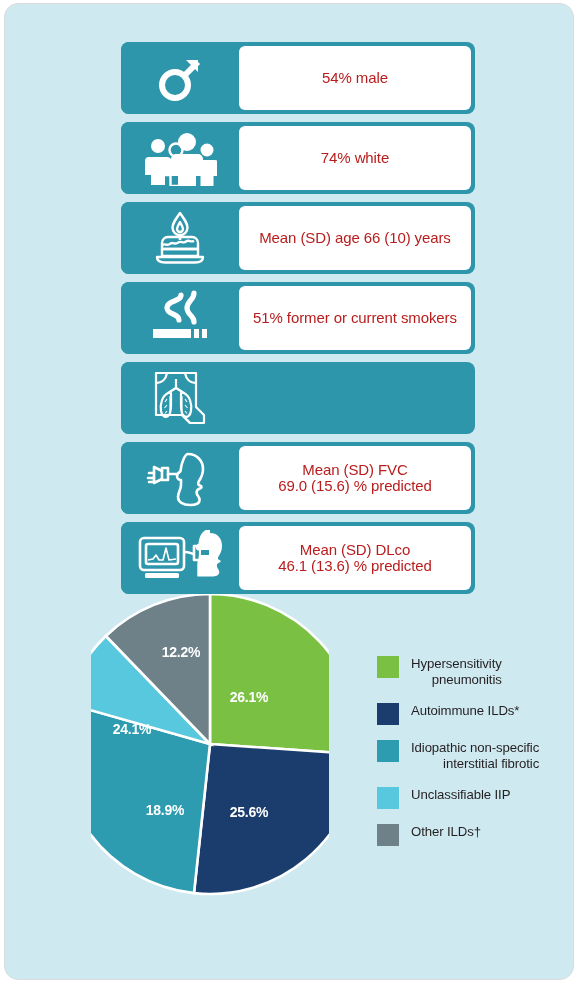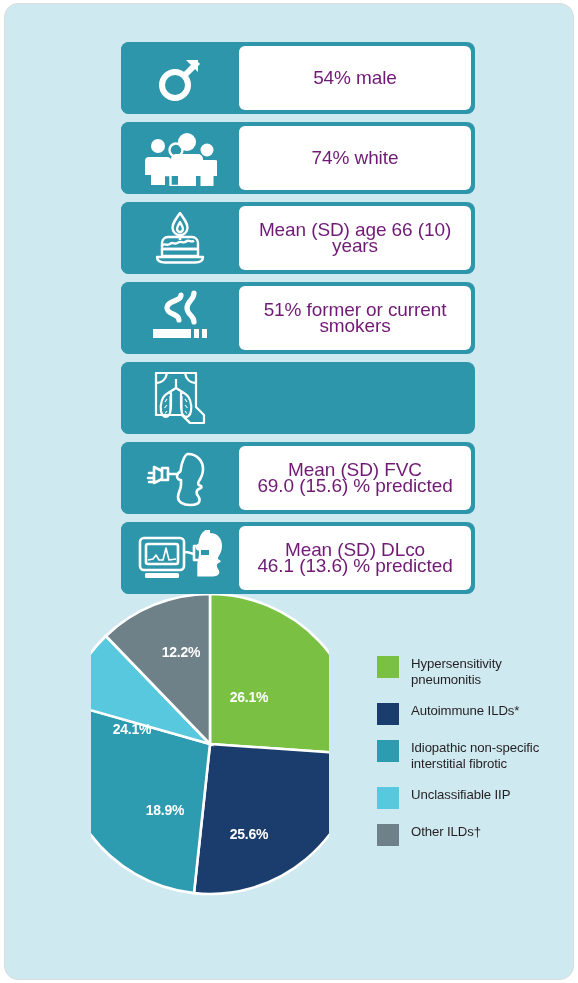--- a/index.html
+++ b/index.html
@@ -64,22 +64,22 @@
     border-left: none;
     border-radius: 0 8px 8px 0;
     display: flex;
     align-items: center;
     justify-content: center;
     text-align: center;
     padding: 0 10px;
     box-sizing: border-box;
   }
   .stat-text {
-    color: #701a75;
-    font-size: 19px;
+    color: #b91c1c;
+    font-size: 15px;
     line-height: 16.5px;
     letter-spacing: -0.1px;
     white-space: pre-line;
   }
 
   
   .stat-row::before {
     content: "";
     position: absolute;
     left: 0; top: 0;
@@ -122,20 +122,21 @@
   #pie-legend {
     position: absolute;
     left: 372px;
     top: 63px;
     width: 190px;
   }
   .legend-item {
     display: flex;
     align-items: flex-start;
     margin-bottom: 14px;
+    text-align: right;
   }
   .legend-swatch {
     width: 22px;
     height: 22px;
     flex: 0 0 22px;
     margin-right: 12px;
     margin-top: 1px;
   }
   .legend-label {
     color: #231f20;
@@ -327,21 +328,21 @@
 
           <path d="M0,0 L-16.0,149.1 A150,150 0 0,1 -144.3,-40.9 Z" fill="#2e9cb0" stroke="#ffffff" stroke-width="2.6"></path>
 
           <path d="M0,0 L-144.3,-40.9 A150,150 0 0,1 -104.1,-108.0 Z" fill="#57c8dd" stroke="#ffffff" stroke-width="2.6"></path>
 
           <path d="M0,0 L-104.1,-108.0 A150,150 0 0,1 0,-150 Z" fill="#6e8189" stroke="#ffffff" stroke-width="2.6"></path>
         </g>
       </svg>
 
       <span class="slice-label" style="left:158px; top:105px;">26.1%</span>
-      <span class="slice-label" style="left:158px; top:220px;margin-top:22px;">25.6%</span>
+      <span class="slice-label" style="left:158px; top:220px;">25.6%</span>
       <span class="slice-label" style="left:74px; top:218px;">18.9%</span>
       <span class="slice-label" style="left:41px; top:137px;">24.1%</span>
       <span class="slice-label" style="left:90px; top:60px;">12.2%</span>
     </div>
 
     <div id="pie-legend">
       <div class="legend-item">
         <span class="legend-swatch" style="background:#7ac143"></span>
         <span class="legend-label">Hypersensitivity
 pneumonitis</span>

